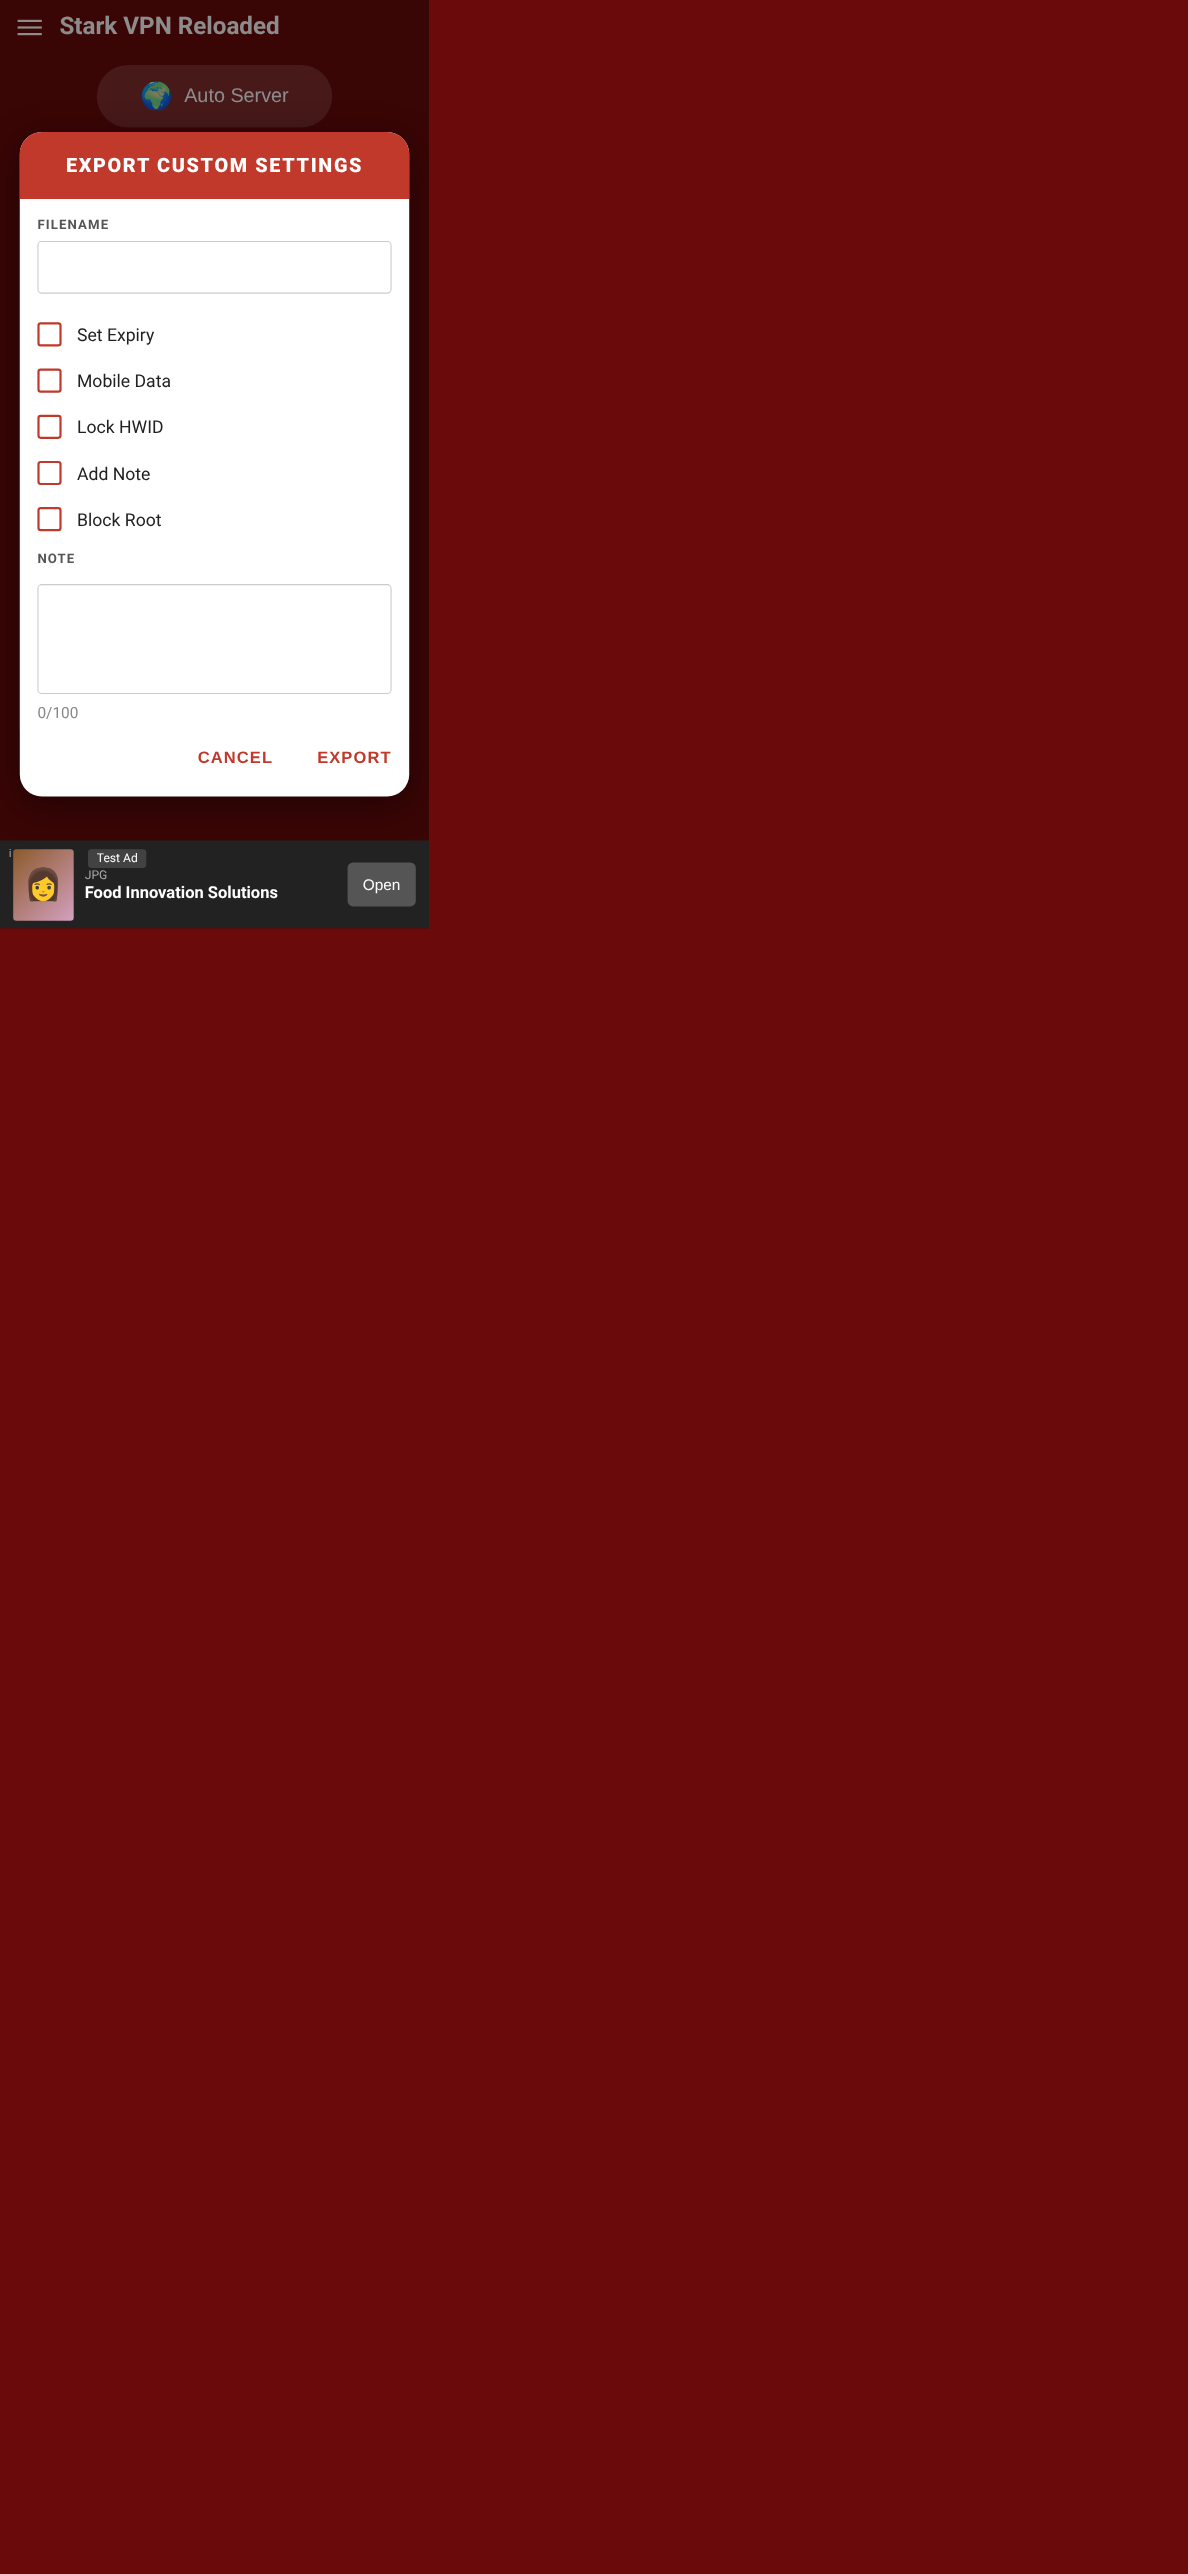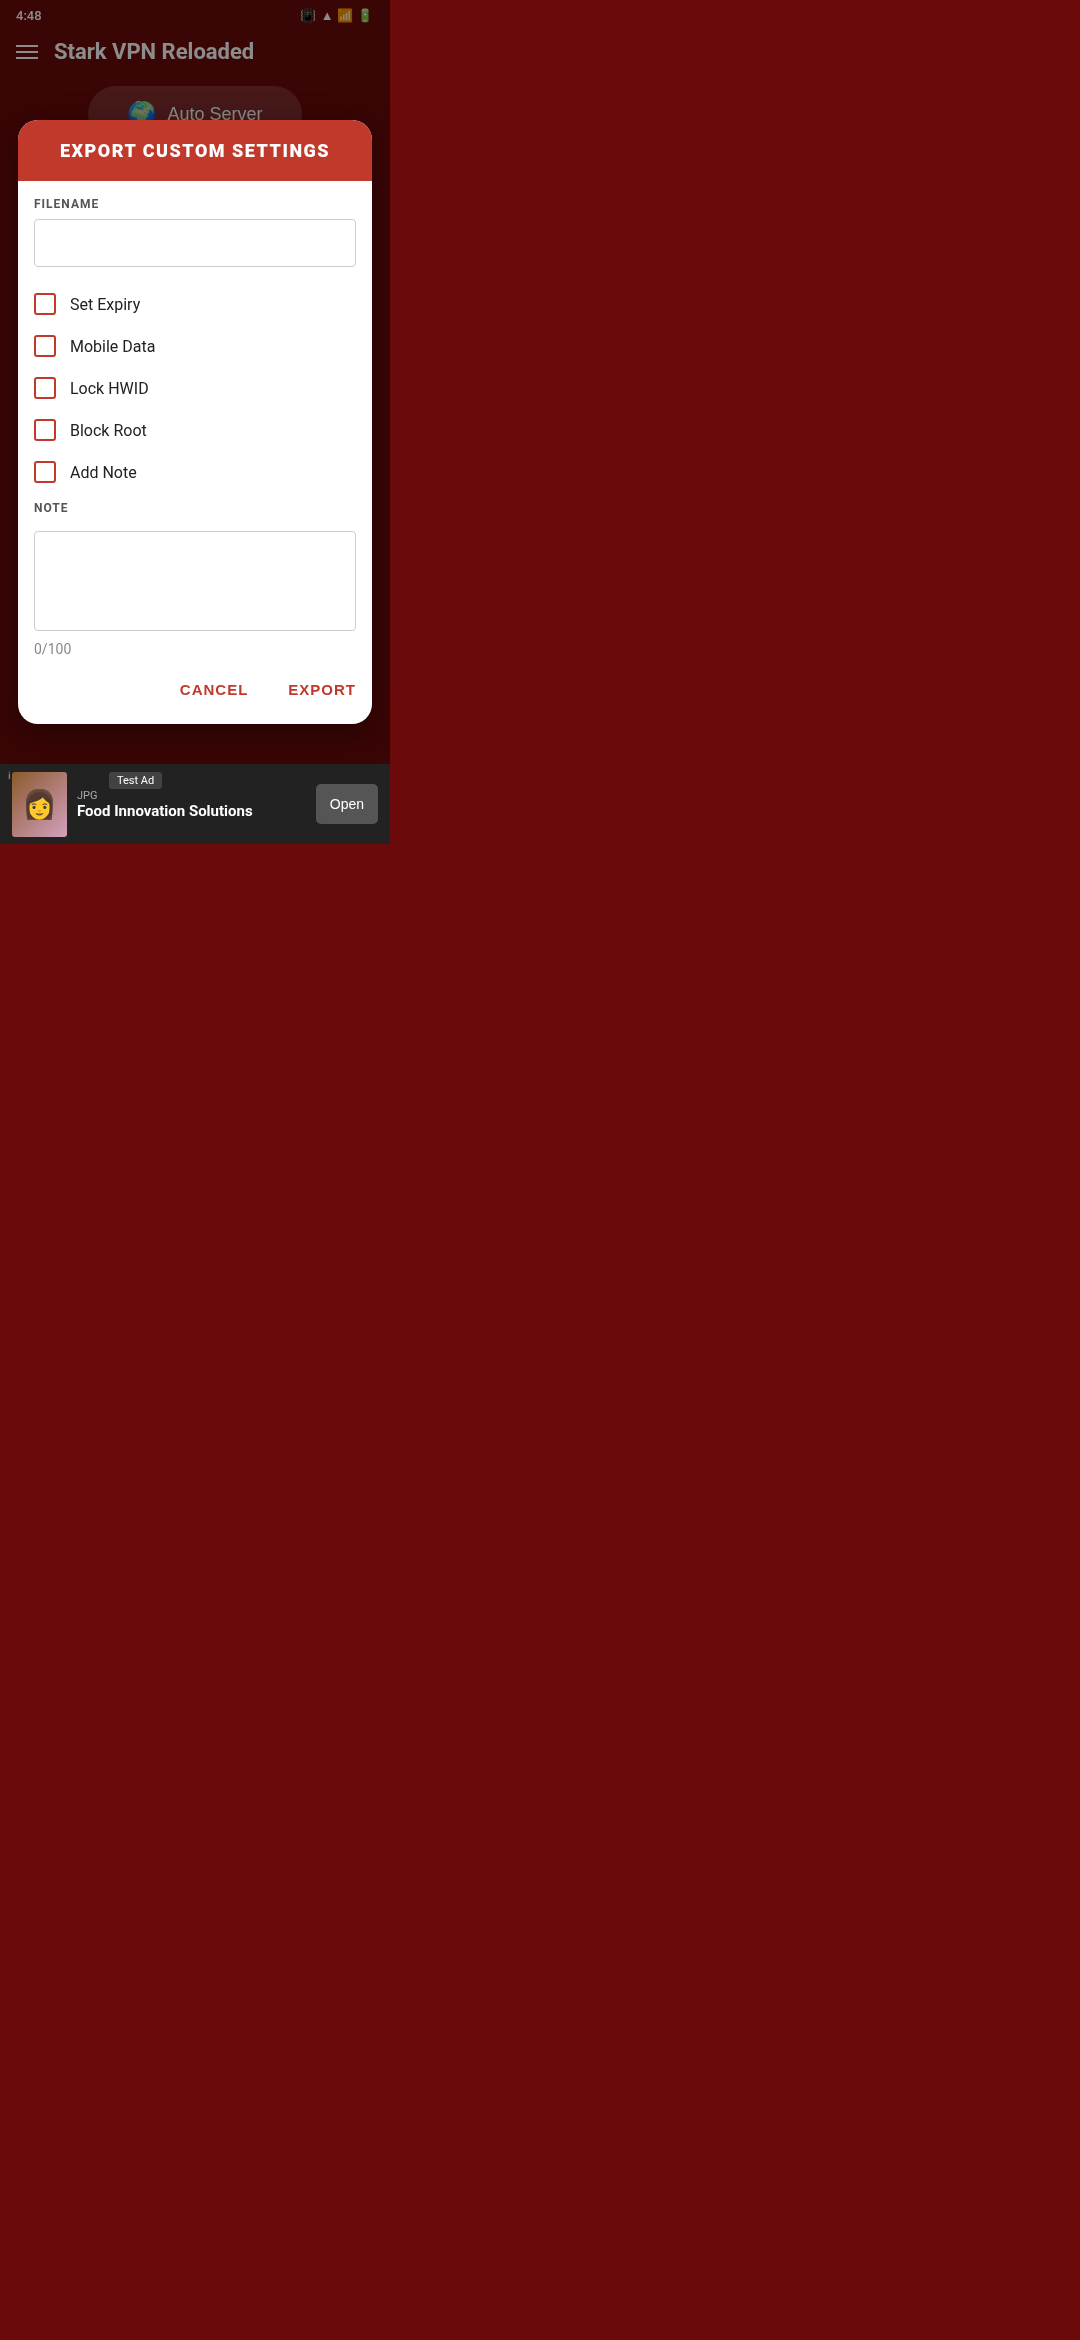--- a/index.html
+++ b/index.html
@@ -258,48 +258,38 @@
 
     .ad-badge {
       background: rgba(255,255,255,0.15);
       color: white;
       font-size: 11px;
       padding: 2px 8px;
       border-radius: 3px;
       position: absolute;
       top: 8px;
       left: 80px;
-      margin-left: 29px;
     }
 
     .ad-open-btn {
       background: #555;
       color: white;
       border: none;
       border-radius: 5px;
       padding: 12px 14px;
       font-size: 14px;
       cursor: pointer;
       white-space: nowrap;
     }
   </style>
 </head>
 <body>
 
 <div>
 
-  <div class="status-bar">
-    <span class="status-left">4:48</span>
-    <div class="status-right">
-      <span>📳</span>
-      <span>▲</span>
-      <span>📶</span>
-      <span>🔋</span>
-    </div>
-  </div>
 
   <div class="app-bar">
     <div class="hamburger-icon">
       <span></span>
         <span></span>
         <span></span>
     </div>
     <span class="app-title">Stark VPN Reloaded</span>
   </div>
 
@@ -336,26 +326,26 @@
       <span class="checkbox-label">Mobile Data</span>
     </div>
 
     <div class="checkbox-row">
       <div class="checkbox-box"></div>
       <span class="checkbox-label">Lock HWID</span>
     </div>
 
     <div class="checkbox-row">
       <div class="checkbox-box"></div>
+      <span class="checkbox-label">Add Note</span>
+    </div>
+
+    <div class="checkbox-row">
+      <div class="checkbox-box"></div>
       <span class="checkbox-label">Block Root</span>
-    </div>
-
-    <div class="checkbox-row">
-      <div class="checkbox-box"></div>
-      <span class="checkbox-label">Add Note</span>
     </div>
 
     
     <div class="field-label" style="margin-top:8px;">NOTE</div>
     <textarea class="note-textarea" style=""></textarea>
 
     <div class="char-count">0/100</div>
   </div>
 
   <div class="dialog-actions">

